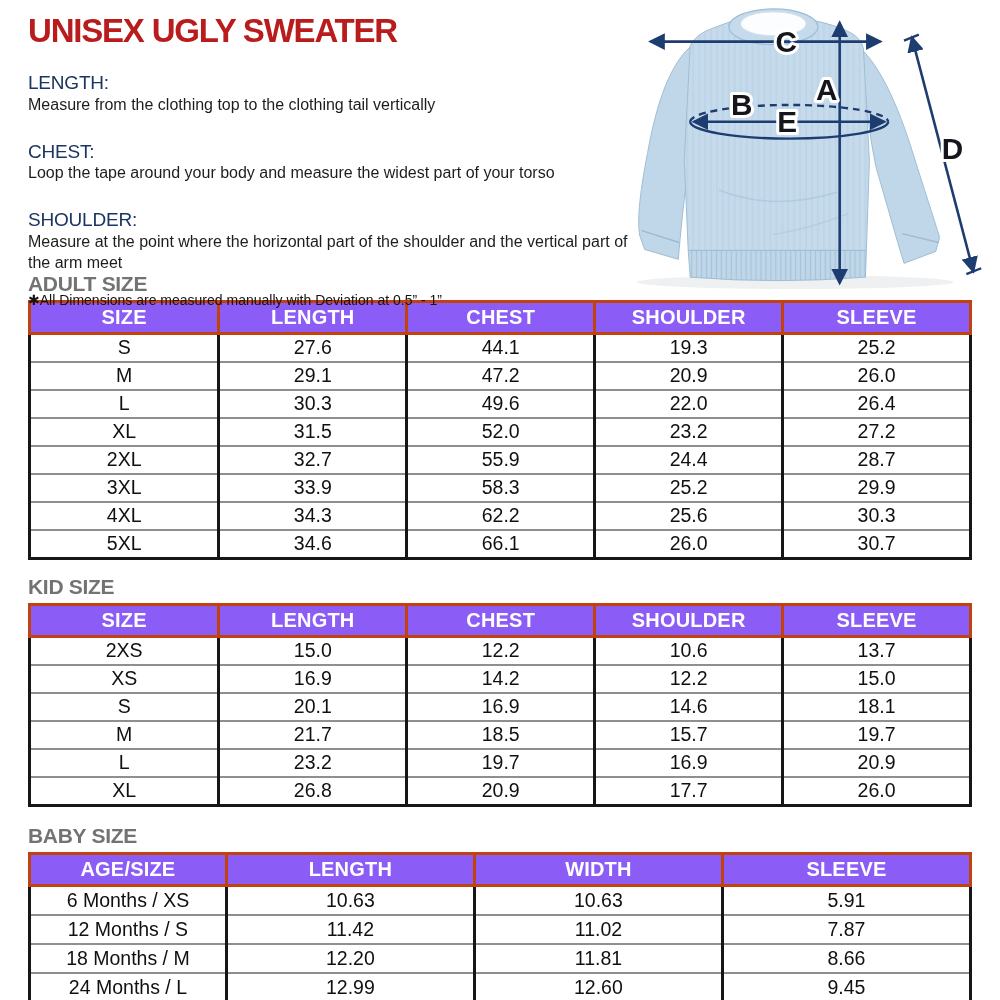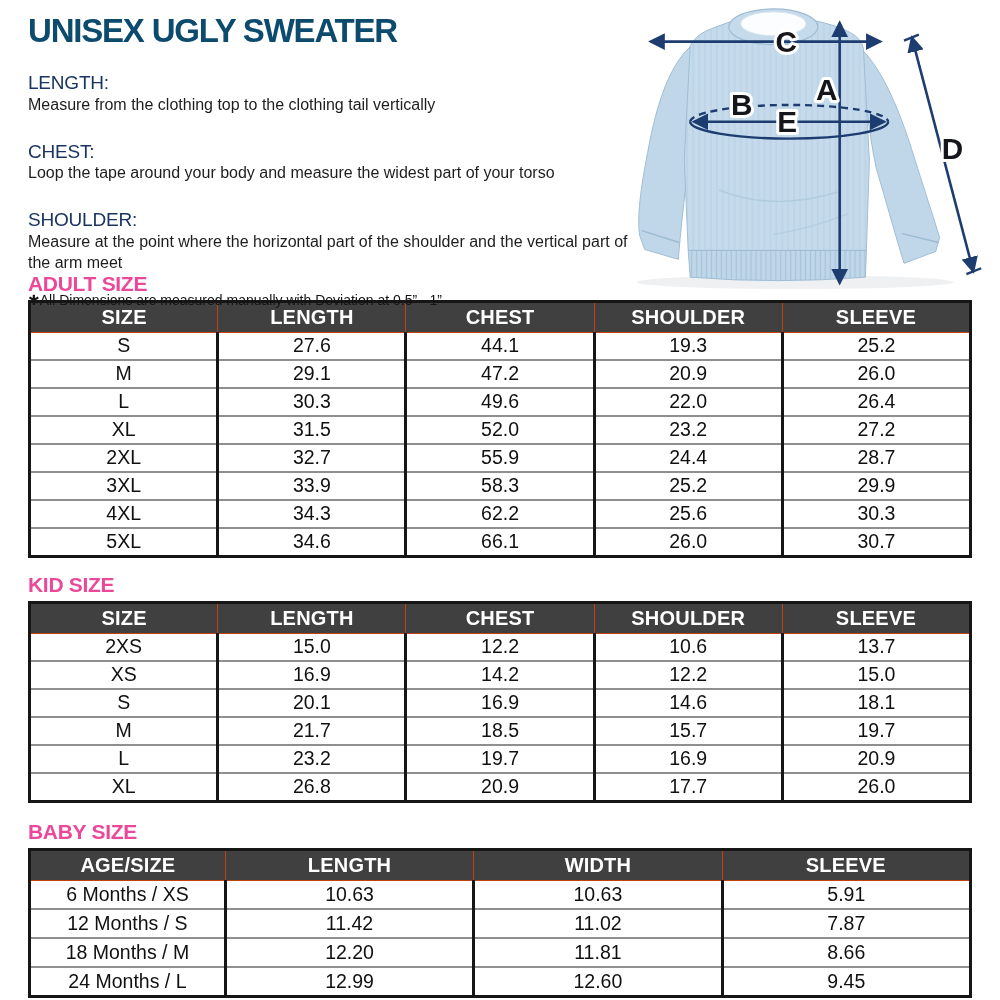--- a/index.html
+++ b/index.html
@@ -4,40 +4,40 @@
 <style>
   html,body{margin:0;padding:0;background:#ffffff;}
   .page{
     width:1000px;height:1000px;position:relative;overflow:hidden;
     background:#ffffff;font-family:"Liberation Sans",sans-serif;box-sizing:border-box;
   }
   
   .top{position:relative;height:270px;padding:12px 28px 0 28px;box-sizing:border-box;}
   .intro{width:608px;}
   .page-title{
-    font-size:33px;font-weight:800;color:#0c4a6e;letter-spacing:-1.2px;
+    font-size:33px;font-weight:800;color:#b91c1c;letter-spacing:-1.2px;
     margin:2px 0 9px 0;line-height:1;
   }
   .ins-head{font-size:19px;font-weight:400;color:#1a3561;letter-spacing:-0.2px;margin:25px 0 1px 0;line-height:1.15;}
   .ins-text{font-size:16px;color:#1d1d1d;margin:0;line-height:1.3;}
   .note{font-size:14px;color:#141414;margin:18px 0 0 0;}
   .sweater-fig{position:absolute;top:2px;right:6px;width:372px;height:292px;}
   
   .size-section{padding:0 28px;}
   .size-section[data-table="0"]{margin-top:2px;}
   .size-section[data-table="1"]{margin-top:15px;}
   .size-section[data-table="2"]{margin-top:17px;}
-  .sec-title{font-size:21px;font-weight:800;color:#ec4899;letter-spacing:-0.3px;margin:0 0 5px 0;line-height:1.1;}
+  .sec-title{font-size:21px;font-weight:800;color:#737373;letter-spacing:-0.3px;margin:0 0 5px 0;line-height:1.1;}
   table.size-table{
     width:944px;border-collapse:collapse;table-layout:fixed;
     border:3px solid #161616;
   }
   table.size-table th{
-    background:#404040;color:#ffffff;font-size:20px;font-weight:700;
-    height:29px;border:1px solid #c2410c;letter-spacing:0.2px;padding:0;
+    background:#8b5cf6;color:#ffffff;font-size:20px;font-weight:700;
+    height:29px;border:3px solid #c2410c;letter-spacing:0.2px;padding:0;
     font-family:"Liberation Sans",sans-serif;
   }
   table.size-table td{
     font-size:19.5px;color:#101010;text-align:center;height:26px;padding:0;
     border-left:3px solid #161616;border-right:3px solid #161616;
     border-top:2px solid #8f8f8f;background:#ffffff;line-height:1;
   }
   table.size-table tbody tr:first-child td{border-top:none;}
   table.cols-5 th:first-child{width:19.8%;}
   table.cols-4 th:first-child{width:20.6%;}

